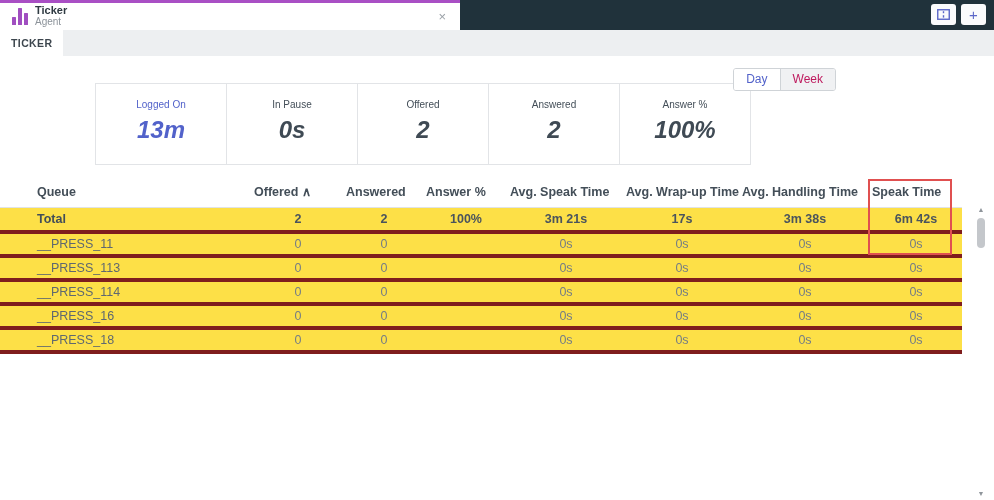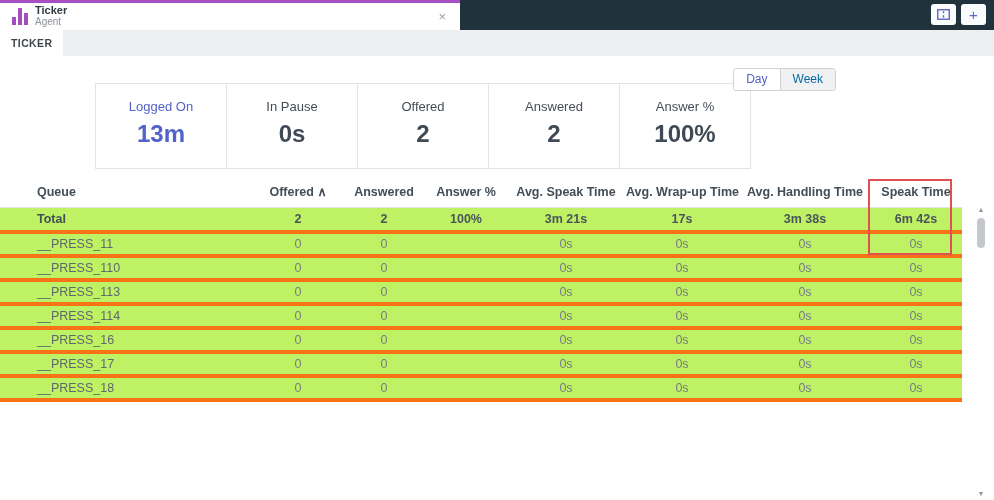--- a/index.html
+++ b/index.html
@@ -29,36 +29,36 @@
   .ticker-tab { display:inline-block; height:26px; line-height:26px; background:#fff;
     padding:0 11px; font-size:10.5px; font-weight:bold; letter-spacing:0.4px; color:#3d464e; }
 
   
   .content { position:absolute; left:0; top:56px; width:846px; height:444px; background:#fff; }
 
   .toggle { position:absolute; top:12px; right:10px; display:flex; border:1px solid #cfd3d7;
     border-radius:3px; overflow:hidden; }
   .toggle-btn { height:21px; line-height:21px; padding:0 12px; font-size:12px; cursor:pointer; }
   .toggle-btn.sel { background:#fff; color:#5262ca; }
-  .toggle-btn.unsel { background:#f0f1f3; color:#0369a1; border-left:1px solid #cfd3d7; }
+  .toggle-btn.unsel { background:#f0f1f3; color:#be185d; border-left:1px solid #cfd3d7; }
 
   .stats { width:656px; margin:27px auto 0; border:1px solid #e2e4e7; display:flex; background:#fff; }
   .stat-card { flex:1; text-align:center; padding:15px 0 20px; }
   .stat-card + .stat-card { border-left:1px solid #e2e4e7; }
-  .stat-label { font-size:13px; color:#434e58; margin-bottom:6px; }
-  .stat-value { font-size:24px; font-weight:600; color:#3f4a54; }
+  .stat-label { font-size:10px; color:#434e58; margin-bottom:6px; }
+  .stat-value { font-size:24px; font-weight:600; color:#3f4a54;font-style:italic; }
   .stat-card.hl .stat-label, .stat-card.hl .stat-value { color:#5262ca; }
 
   
   .table-wrap { position:absolute; left:0; top:122px; width:994px; height:322px; }
   table { border-collapse:collapse; width:962px; table-layout:fixed; }
-  th { font-size:12.5px; font-weight:bold; color:#434e58; text-align:center;
+  th { font-size:12.5px; font-weight:bold; color:#434e58; text-align:left;
     padding:6px 2px 8px; border-bottom:1px solid #e0e3e6; background:#fff; white-space:nowrap; }
   th.col-queue, td.col-queue { text-align:left; padding-left:37px; }
-  tbody tr { background:#bef264; border-bottom:4px solid #f97316; }
+  tbody tr { background:#fde047; border-bottom:4px solid #7f1d1d; }
   td { font-size:12.5px; color:#757d85; text-align:center; height:24px; padding:2px; white-space:nowrap; }
   td.col-queue { color:#5f6870; }
   tr.row-bold td { color:#4a545d; font-weight:600; }
   tr.row-bold td.col-queue { color:#434e58; }
 
   .annotation-box { position:absolute; left:868px; top:1px; width:84px; height:76px;
     border:2px solid #e05050; pointer-events:none; }
 
   
   .scrollbar { position:absolute; right:8px; top:28px; bottom:2px; width:10px; }
@@ -173,30 +173,20 @@
             <td class="col-queue">__PRESS_11</td>
             <td>0</td>
             <td>0</td>
             <td></td>
             <td>0s</td>
             <td>0s</td>
             <td>0s</td>
             <td>0s</td>
           </tr>
           <tr>
-            <td class="col-queue">__PRESS_110</td>
-            <td>0</td>
-            <td>0</td>
-            <td></td>
-            <td>0s</td>
-            <td>0s</td>
-            <td>0s</td>
-            <td>0s</td>
-          </tr>
-          <tr>
             <td class="col-queue">__PRESS_113</td>
             <td>0</td>
             <td>0</td>
             <td></td>
             <td>0s</td>
             <td>0s</td>
             <td>0s</td>
             <td>0s</td>
           </tr>
           <tr>
@@ -204,30 +194,20 @@
             <td>0</td>
             <td>0</td>
             <td></td>
             <td>0s</td>
             <td>0s</td>
             <td>0s</td>
             <td>0s</td>
           </tr>
           <tr>
             <td class="col-queue">__PRESS_16</td>
-            <td>0</td>
-            <td>0</td>
-            <td></td>
-            <td>0s</td>
-            <td>0s</td>
-            <td>0s</td>
-            <td>0s</td>
-          </tr>
-          <tr>
-            <td class="col-queue">__PRESS_17</td>
             <td>0</td>
             <td>0</td>
             <td></td>
             <td>0s</td>
             <td>0s</td>
             <td>0s</td>
             <td>0s</td>
           </tr>
           <tr>
             <td class="col-queue">__PRESS_18</td>

